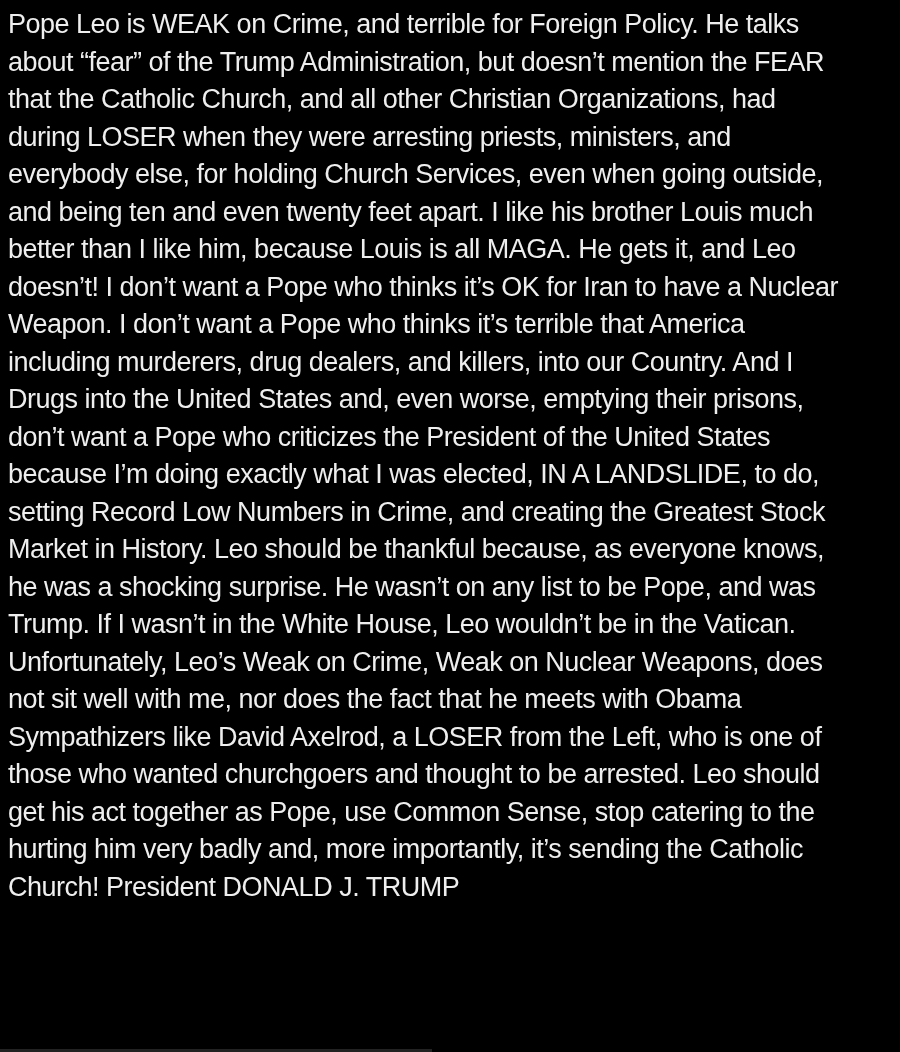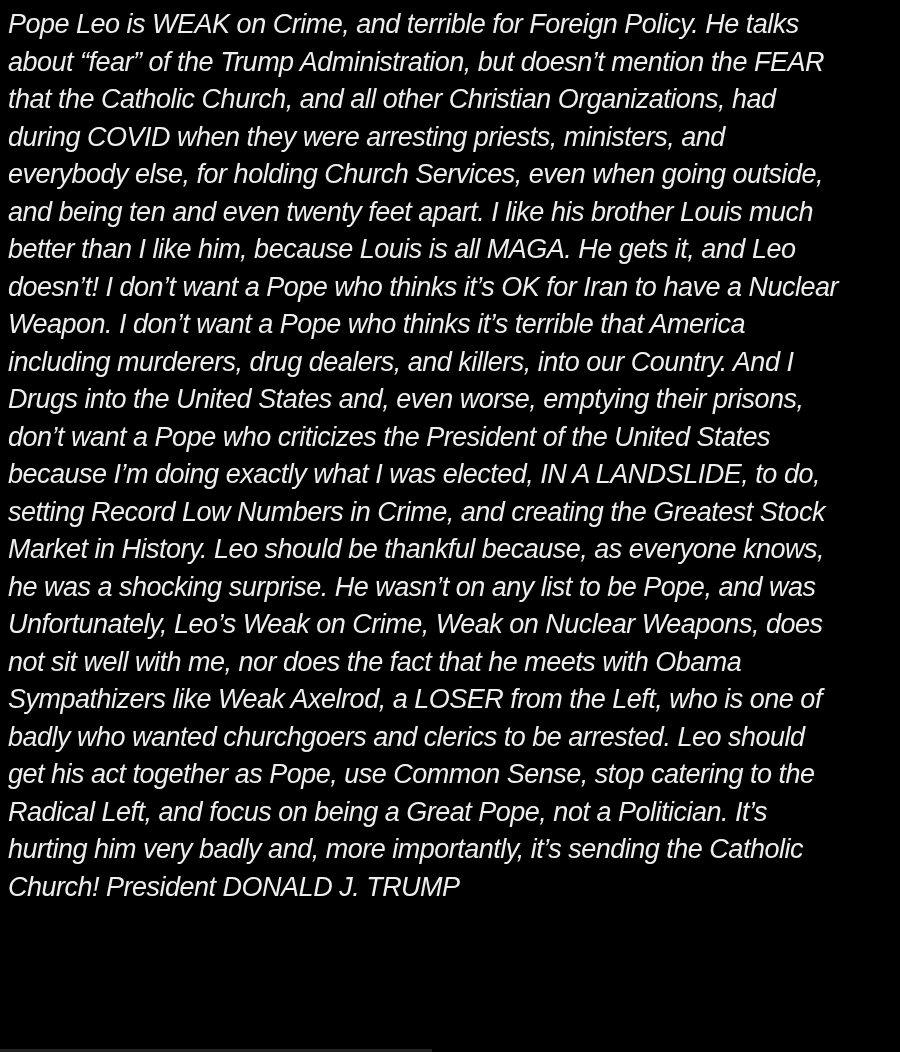--- a/index.html
+++ b/index.html
@@ -17,54 +17,53 @@
   .post-text {
     padding: 6px 8px 0 8px;
   }
   .text-line {
     color: #eeeeee;
     font-size: 27px;
     line-height: 37.5px;
     letter-spacing: -0.5px;
     font-weight: 400;
     white-space: nowrap;
-    font-style: italic;
   }
   .bottom-divider {
     position: absolute;
     left: 0;
     bottom: 0;
     width: 432px;
     height: 3px;
     background: #222222;
   }
 </style>
 </head>
 <body>
 
 <div class="post-text">
   <div class="text-line">Pope Leo is WEAK on Crime, and terrible for Foreign Policy. He talks</div>
   <div class="text-line">about “fear” of the Trump Administration, but doesn’t mention the FEAR</div>
   <div class="text-line">that the Catholic Church, and all other Christian Organizations, had</div>
-  <div class="text-line">during COVID when they were arresting priests, ministers, and</div>
+  <div class="text-line">during LOSER when they were arresting priests, ministers, and</div>
   <div class="text-line">everybody else, for holding Church Services, even when going outside,</div>
   <div class="text-line">and being ten and even twenty feet apart. I like his brother Louis much</div>
   <div class="text-line">better than I like him, because Louis is all MAGA. He gets it, and Leo</div>
   <div class="text-line">doesn’t! I don’t want a Pope who thinks it’s OK for Iran to have a Nuclear</div>
   <div class="text-line">Weapon. I don’t want a Pope who thinks it’s terrible that America</div>
   <div class="text-line">including murderers, drug dealers, and killers, into our Country. And I</div>
   <div class="text-line">Drugs into the United States and, even worse, emptying their prisons,</div>
   <div class="text-line">don’t want a Pope who criticizes the President of the United States</div>
   <div class="text-line">because I’m doing exactly what I was elected, IN A LANDSLIDE, to do,</div>
   <div class="text-line">setting Record Low Numbers in Crime, and creating the Greatest Stock</div>
   <div class="text-line">Market in History. Leo should be thankful because, as everyone knows,</div>
   <div class="text-line">he was a shocking surprise. He wasn’t on any list to be Pope, and was</div>
+  <div class="text-line">Trump. If I wasn’t in the White House, Leo wouldn’t be in the Vatican.</div>
   <div class="text-line">Unfortunately, Leo’s Weak on Crime, Weak on Nuclear Weapons, does</div>
   <div class="text-line">not sit well with me, nor does the fact that he meets with Obama</div>
-  <div class="text-line">Sympathizers like Weak Axelrod, a LOSER from the Left, who is one of</div>
-  <div class="text-line">badly who wanted churchgoers and clerics to be arrested. Leo should</div>
+  <div class="text-line">Sympathizers like David Axelrod, a LOSER from the Left, who is one of</div>
+  <div class="text-line">those who wanted churchgoers and thought to be arrested. Leo should</div>
   <div class="text-line">get his act together as Pope, use Common Sense, stop catering to the</div>
-  <div class="text-line">Radical Left, and focus on being a Great Pope, not a Politician. It’s</div>
   <div class="text-line">hurting him very badly and, more importantly, it’s sending the Catholic</div>
   <div class="text-line">Church! President DONALD J. TRUMP</div>
 </div>
 
 <div class="bottom-divider"></div>
 
 </body></html>

